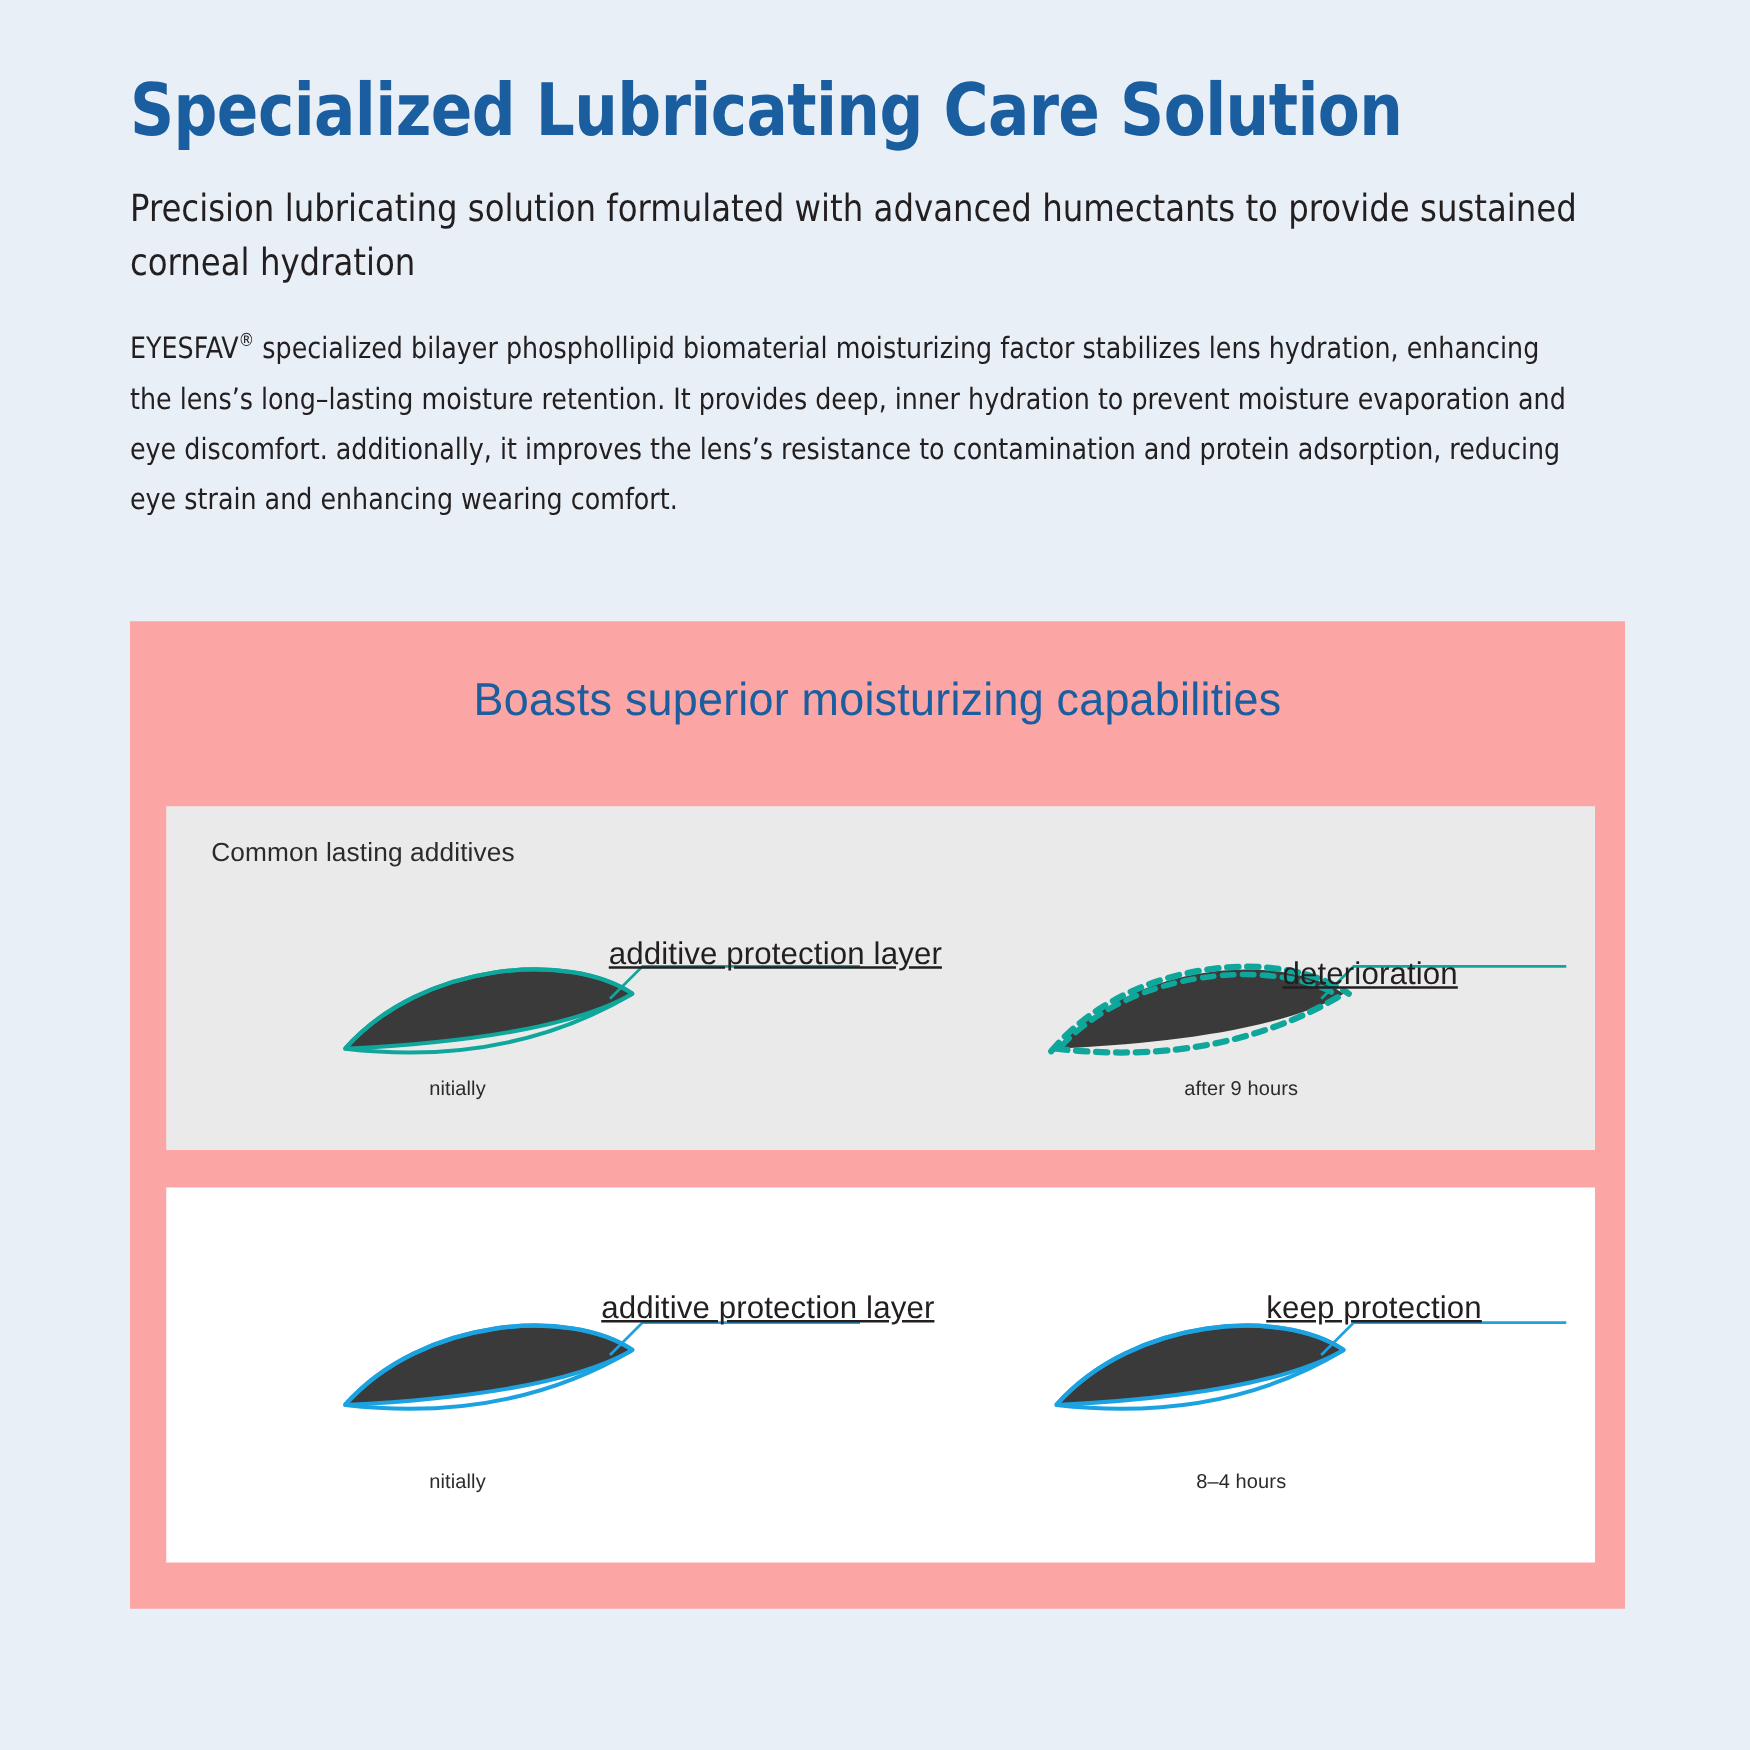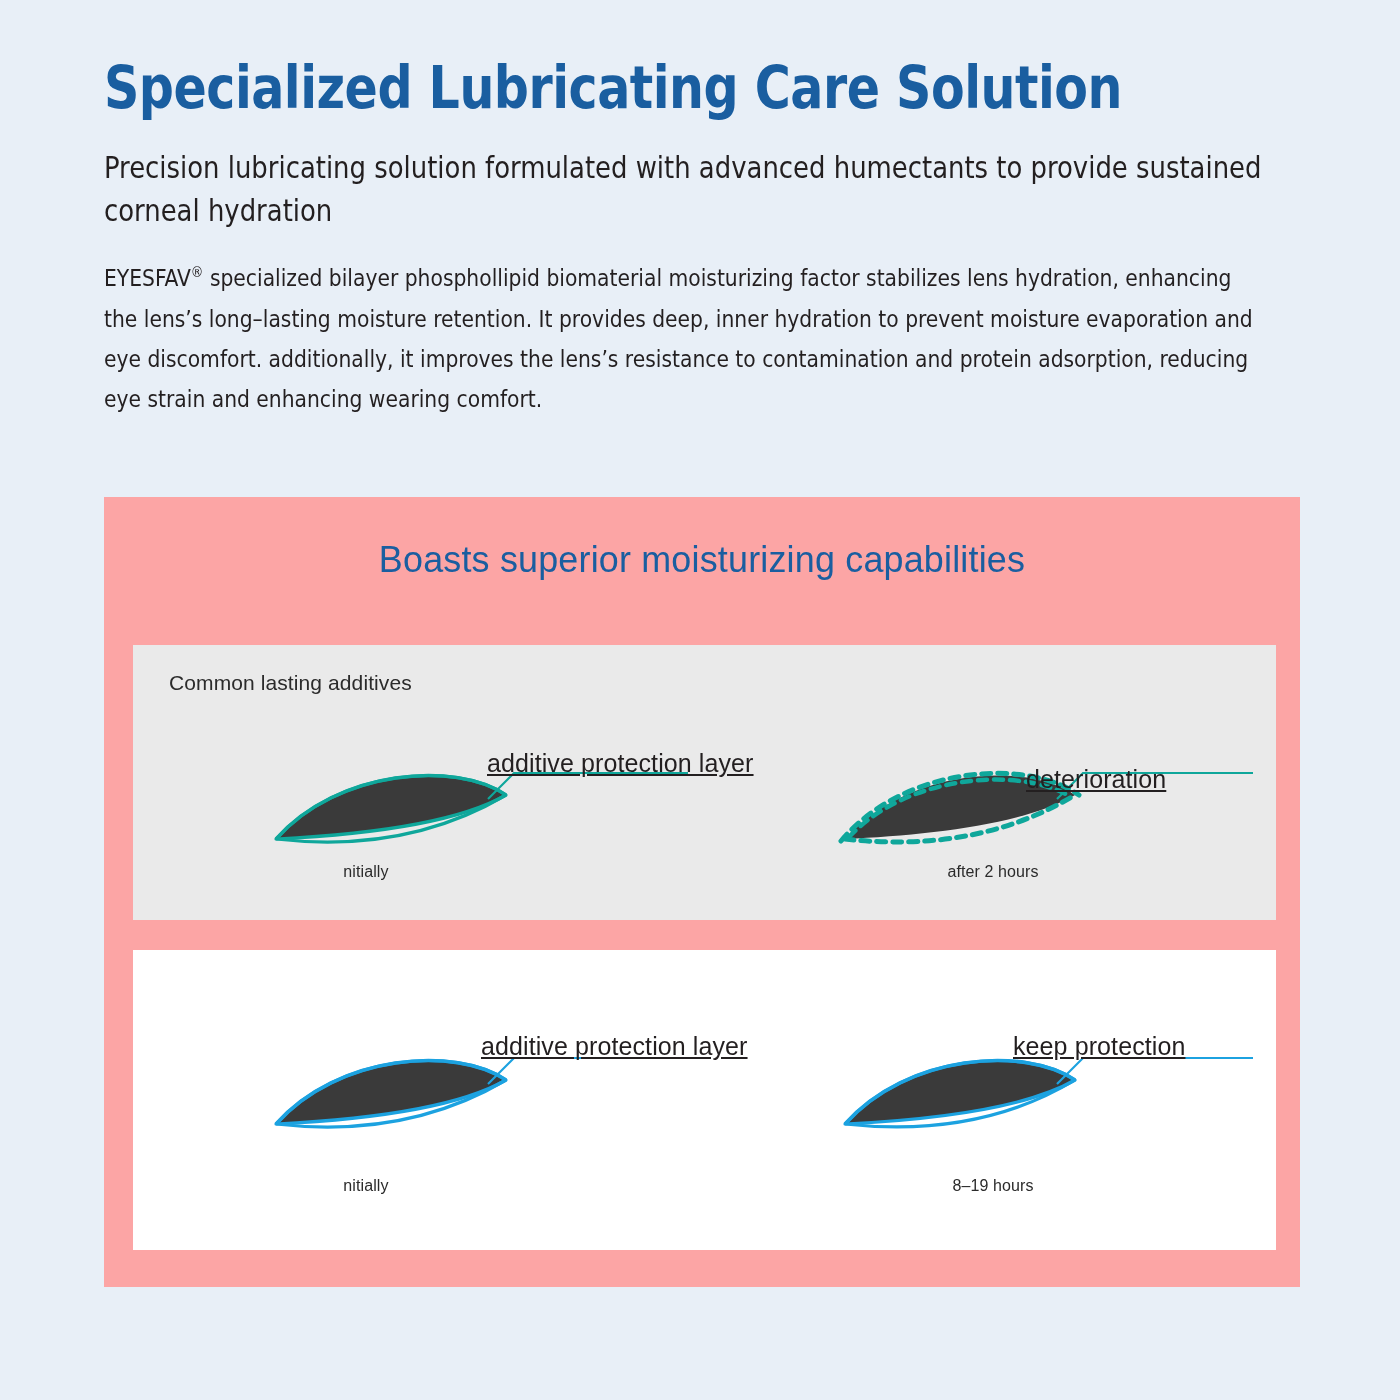--- a/index.html
+++ b/index.html
@@ -189,21 +189,21 @@
 
       <div class="pane pane-right">
         <svg class="lens-svg" width="450" height="200" viewBox="0 0 450 200">
           <path d="M 22 126 C 84 56, 202 48, 252 82 C 200 112, 104 122, 22 126 Z" fill="#3a3a3a" stroke="none"></path>
           <path d="M 18 128 C 80 54, 202 44, 256 82" fill="none" stroke="#0fa79b" stroke-width="5" stroke-linecap="round" stroke-dasharray="9 7"></path>
           <path d="M 26 124 C 86 60, 200 54, 248 84" fill="none" stroke="#0fa79b" stroke-width="4.5" stroke-linecap="round" stroke-dasharray="9 7"></path>
           <path d="M 22 126 C 76 132, 166 134, 252 82" fill="none" stroke="#0fa79b" stroke-width="5" stroke-linecap="round" stroke-dasharray="9 7"></path>
           <path d="M 234 86 L 260 60 L 430 60" fill="none" stroke="#0fa79b" stroke-width="2.2"></path>
         </svg>
         <div class="annotation">deterioration</div>
-        <div class="caption">after 2 hours</div>
+        <div class="caption">after 9 hours</div>
       </div>
 
     </div>
   </div>
 
   <div class="row row-bottom">
     <div class="panes">
 
       <div class="pane pane-left">
         <svg class="lens-svg" width="520" height="220" viewBox="0 0 520 220">
@@ -217,19 +217,19 @@
       </div>
 
       <div class="pane pane-right">
         <svg class="lens-svg" width="450" height="220" viewBox="0 0 450 220">
           <path d="M 22 126 C 84 56, 202 48, 252 82 C 200 112, 104 122, 22 126 Z" fill="#3a3a3a" stroke="#1ca2e0" stroke-width="3.2" stroke-linejoin="round"></path>
           <path d="M 22 126 C 76 132, 166 134, 252 82" fill="none" stroke="#1ca2e0" stroke-width="3.2"></path>
           <path d="M 22 126 C 84 56, 202 48, 252 82" fill="none" stroke="#1ca2e0" stroke-width="3.6"></path>
           <path d="M 234 86 L 260 60 L 430 60" fill="none" stroke="#1ca2e0" stroke-width="2.2"></path>
         </svg>
         <div class="annotation">keep protection</div>
-        <div class="caption">8–19 hours</div>
+        <div class="caption">8–4 hours</div>
       </div>
 
     </div>
   </div>
 
 </div>
 
 </body></html>

